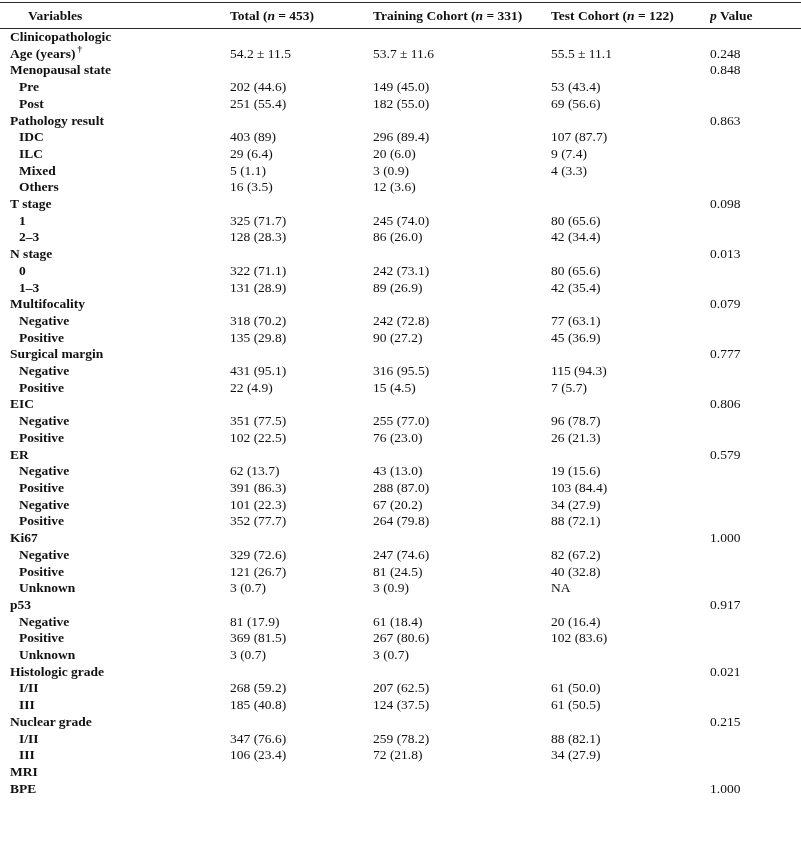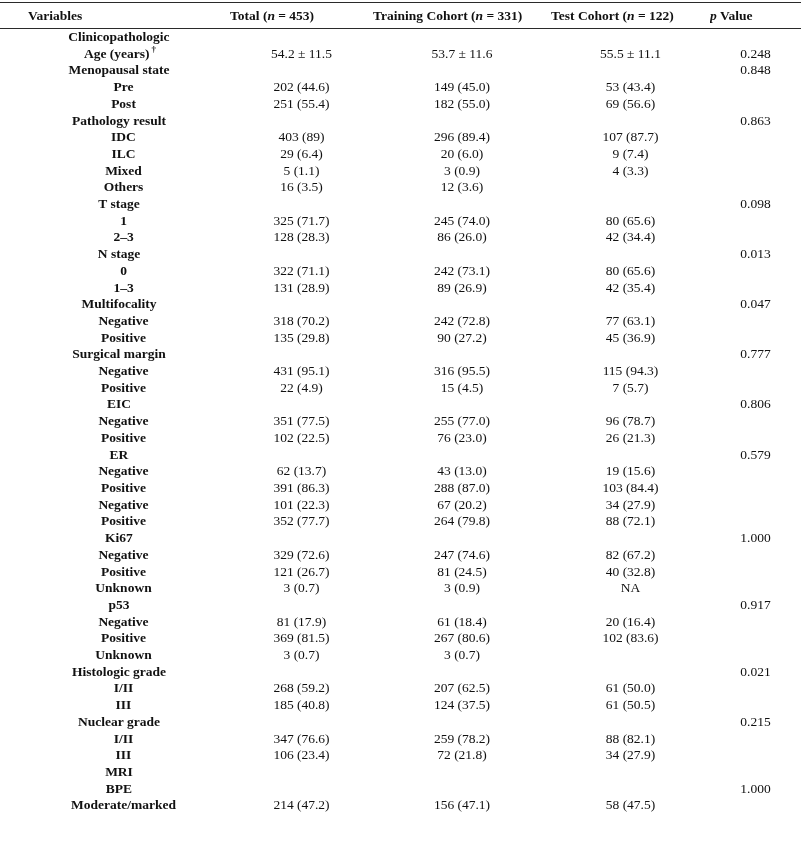--- a/index.html
+++ b/index.html
@@ -38,21 +38,21 @@
   }
   th.c-var { padding-left: 28px; }
   td {
     font-size: 13.5px;
     padding: 0;
     vertical-align: middle;
     line-height: 16.7px;
     white-space: nowrap;
     overflow: hidden;
   }
-  tbody tr { height: 16.71px; text-align: center; }
+  tbody tr { height: 16.71px; }
   td.c-var { padding-left: 10px; font-weight: bold; }
   td.c-var.indent { padding-left: 19px; margin-left: 7px; }
   td.c-var.bold { font-weight: bold; }
   sup.dagger {
     font-size: 9px;
     line-height: 0;
     vertical-align: super;
     margin-left: 2px;
   }
   .it { font-style: italic; }
@@ -205,21 +205,21 @@
     <td>89 (26.9)</td>
     <td>42 (35.4)</td>
     <td></td>
   </tr>
 
   <tr>
     <td class="c-var"><span>Multifocality</span><sup class="dagger"></sup></td>
     <td></td>
     <td></td>
     <td></td>
-    <td>0.047</td>
+    <td>0.079</td>
   </tr>
 
   <tr>
     <td class="c-var indent"><span>Negative</span><sup class="dagger"></sup></td>
     <td>318 (70.2)</td>
     <td>242 (72.8)</td>
     <td>77 (63.1)</td>
     <td></td>
   </tr>
 
@@ -442,22 +442,15 @@
 
   <tr>
     <td class="c-var"><span>BPE</span><sup class="dagger"></sup></td>
     <td></td>
     <td></td>
     <td></td>
     <td>1.000</td>
   </tr>
 
 
-  <tr>
-    <td class="c-var indent"><span>Moderate/marked</span><sup class="dagger"></sup></td>
-    <td>214 (47.2)</td>
-    <td>156 (47.1)</td>
-    <td>58 (47.5)</td>
-    <td></td>
-  </tr>
 </tbody>
   </table>
 </div>
 
 </body></html>

